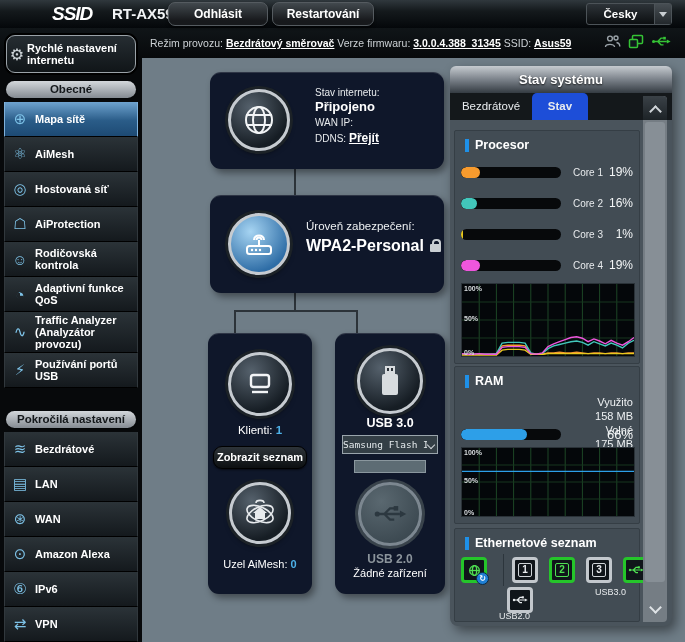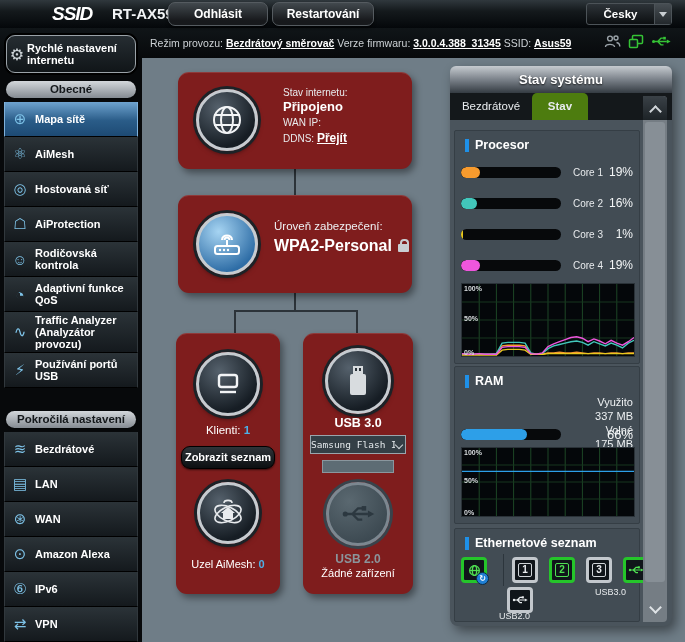--- a/index.html
+++ b/index.html
@@ -42,22 +42,22 @@
     color:#14181b;font-size:11.5px;font-weight:bold;border-radius:9px;
     background:linear-gradient(180deg,#d3d7db,#848b92);box-shadow:0 1px 2px rgba(0,0,0,.6);}
   #sb-first .sec-header{margin-top:23px;}
   .side-item{margin:0 4px;min-height:30px;display:flex;align-items:center;cursor:pointer;
     background:linear-gradient(180deg,#2b3338,#14191d);border-bottom:1px solid #000;
     border-left:1px solid #31383d;border-right:1px solid #31383d;padding:2px 0;}
   .side-item .icn{width:30px;flex:0 0 30px;text-align:center;color:#7ec3e8;font-size:15px;}
   .side-item .lbl{color:#fff;font-size:11px;font-weight:bold;line-height:12px;padding-right:2px;}
   .side-item.sel{background:linear-gradient(180deg,#6ea3cf,#2a5c88 55%,#1d4a74);border-left:1px solid #7fb2dc;border-right:1px solid #7fb2dc;}
   
-  .card{position:absolute;background:#7f1d1d;border-radius:11px;
-    box-shadow:3px 4px 7px rgba(0,0,0,.4);border-top:1px solid rgba(255,255,255,.13);}
+  .card{position:absolute;background:#0f172a;border-radius:11px;
+    box-shadow:3px 4px 7px rgba(0,0,0,.4);border-top:1px solid rgba(255,255,255,.13);margin-left:32px;}
   #net-card{left:178px;top:72px;width:234px;height:96px;}
   #sec-card{left:178px;top:195px;width:234px;height:97px;}
   #cli-card{left:176px;top:333px;width:104px;height:260px;}
   #usb-card{left:303px;top:333px;width:110px;height:260px;}
   .conn{position:absolute;background:#2c3339;}
   .circle{border-radius:50%;border:3px solid #c6cbd0;box-shadow:0 0 0 3px #1c2227,0 3px 5px rgba(0,0,0,.5);
     display:flex;align-items:center;justify-content:center;}
   .dark-circ{background:radial-gradient(circle at 35% 28%,#55616c,#161d24 72%);}
   .blue-circ{background:radial-gradient(circle at 35% 28%,#a6d4f2,#2e6da6 75%);}
   .dim-circ{background:radial-gradient(circle at 35% 28%,#5a6870,#3d4a52 75%);border-color:#7c8790;box-shadow:0 0 0 3px #39434b;}
@@ -100,21 +100,21 @@
   #panel{position:absolute;left:450px;top:66px;width:222px;height:560px;z-index:5;
     filter:drop-shadow(4px 5px 6px rgba(0,0,0,.45));}
   #panel-title{position:absolute;left:0;top:0;width:222px;height:27px;border-radius:6px 6px 0 0;
     background:linear-gradient(180deg,#c6cbd0 0%,#7b828a 50%,#343b42 100%);
     color:#fff;font-size:13px;font-weight:bold;text-align:center;line-height:27px;
     text-shadow:0 1px 2px rgba(0,0,0,.8);}
   #tabsrow{position:absolute;left:0;top:27px;width:222px;height:27px;background:#14181b;}
   .tab{position:absolute;top:0;height:27px;line-height:27px;text-align:center;color:#e8ebee;
        font-size:11.5px;cursor:pointer;}
   #tab-wireless{left:2px;width:78px;}
-  #tab-status{left:82px;width:56px;background:#4d7c0f;border-radius:5px 5px 0 0;font-weight:bold;}
+  #tab-status{left:82px;width:56px;background:#1d4ed8;border-radius:5px 5px 0 0;font-weight:bold;}
   #panel-content{position:absolute;left:0;top:54px;width:222px;height:506px;background:#4a545c;
     border-radius:0 0 8px 8px;}
   .sbox{position:absolute;left:4px;width:184px;background:#424c54;border:1px solid #353e45;border-radius:2px;}
   #cpu-box{top:10px;height:232px;}
   #ram-box{top:246px;height:156px;}
   #eth-box{top:408px;height:92px;}
   .sbox .stitle{position:absolute;left:10px;top:7px;color:#fff;font-size:12.5px;font-weight:bold;
     padding-left:10px;}
   .sbox .stitle:before{content:"";position:absolute;left:0;top:1px;width:4px;height:13px;background:#1e90e8;}
   .core-row{position:absolute;left:6px;width:172px;height:26px;display:flex;align-items:center;}
@@ -455,21 +455,21 @@
               <polyline points="0.0,69.6 5.7,70.3 11.5,70.3 17.2,69.6 22.9,70.3 28.7,70.3 34.4,70.3 40.1,63.3 45.9,62.6 51.6,62.6 57.3,62.6 63.1,63.3 68.8,69.6 74.5,70.3 80.3,68.9 86.0,62.6 91.7,59.8 97.5,57.7 103.2,55.6 108.9,53.5 114.7,52.8 120.4,54.2 126.1,57.7 131.9,54.9 137.6,57.0 143.3,59.8 149.1,56.3 154.8,59.1 160.5,61.2 166.3,57.7 172.0,53.5" fill="none" stroke="#ef56dd" stroke-width="1.4"></polyline>
             </svg>
           </div>
       </div>
 
       <div class="sbox" id="ram-box">
         <div class="stitle">RAM</div>
         <div id="ram-cols">
           <div class="cell">
             <div>Využito</div>
-            <div>337 MB</div>
+            <div>158 MB</div>
           </div>
           <div class="cell">
             <div>Volné</div>
             <div>175 MB</div>
           </div>
           <div class="cell">
             <div>Celkem</div>
             <div>512 MB</div>
           </div>
         </div>

